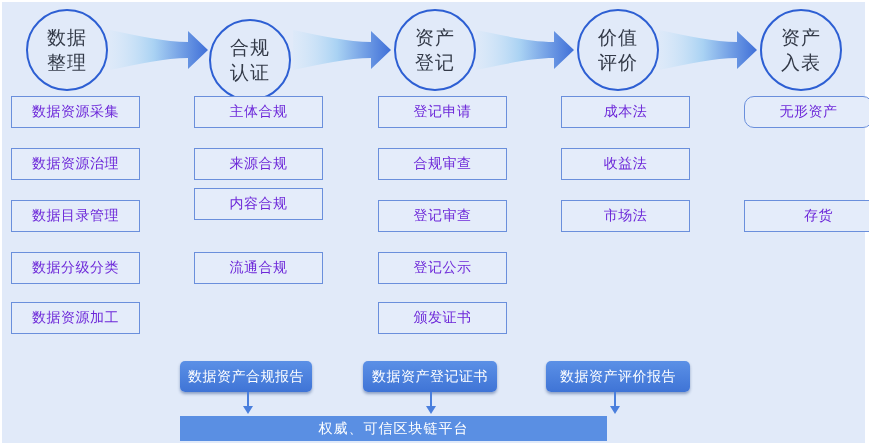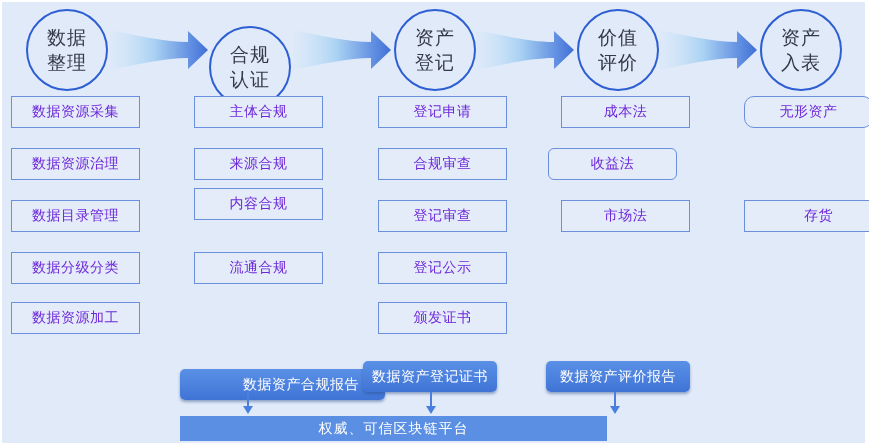--- a/index.html
+++ b/index.html
@@ -97,21 +97,21 @@
   </style>
 </head>
 <body>
 
 <div class="panel"></div>
 
 <div class="stage-circle" style="left:26px; top:9px;">
   <span>数据</span>
   <span>整理</span>
 </div>
-<div class="stage-circle" style="left:209px; top:26px;">
+<div class="stage-circle" style="left:209px; top:19px;">
   <span>合规</span>
   <span>认证</span>
 </div>
 <div class="stage-circle" style="left:394px; top:9px;">
   <span>资产</span>
   <span>登记</span>
 </div>
 <div class="stage-circle" style="left:577px; top:9px;">
   <span>价值</span>
   <span>评价</span>
@@ -173,27 +173,27 @@
 <div class="step-box" style="left:194px; top:188px;">内容合规</div>
 <div class="step-box" style="left:194px; top:252px;">流通合规</div>
 
 <div class="step-box" style="left:378px; top:96px;">登记申请</div>
 <div class="step-box" style="left:378px; top:148px;">合规审查</div>
 <div class="step-box" style="left:378px; top:200px;">登记审查</div>
 <div class="step-box" style="left:378px; top:252px;">登记公示</div>
 <div class="step-box" style="left:378px; top:302px;">颁发证书</div>
 
 <div class="step-box" style="left:561px; top:96px;">成本法</div>
-<div class="step-box" style="left:548px; top:148px;border-radius:6px;">收益法</div>
+<div class="step-box" style="left:561px; top:148px;">收益法</div>
 <div class="step-box" style="left:561px; top:200px;">市场法</div>
 
 <div class="step-box" style="left:744px; top:96px;border-radius:10px;">无形资产</div>
 <div class="step-box" style="left:744px; top:200px;padding-left:20px;">存货</div>
 
-<div class="report-btn" style="left:180px; top:369px; width:168px;padding-left:37px;">数据资产合规报告</div>
+<div class="report-btn" style="left:180px; top:361px; width:132px;">数据资产合规报告</div>
 <div class="report-btn" style="left:363px; top:361px; width:134px;">数据资产登记证书</div>
 <div class="report-btn" style="left:546px; top:361px; width:144px;">数据资产评价报告</div>
 
 <svg class="down-arrow" style="left:243px; top:392px;" viewBox="0 0 10 24">
   <rect x="4" y="0" width="2" height="15" fill="#4a7fdd"></rect>
   <path d="M0,14 L10,14 L5,22 Z" fill="#4a7fdd"></path>
 </svg>
 <svg class="down-arrow" style="left:426px; top:392px;" viewBox="0 0 10 24">
   <rect x="4" y="0" width="2" height="15" fill="#4a7fdd"></rect>
   <path d="M0,14 L10,14 L5,22 Z" fill="#4a7fdd"></path>

